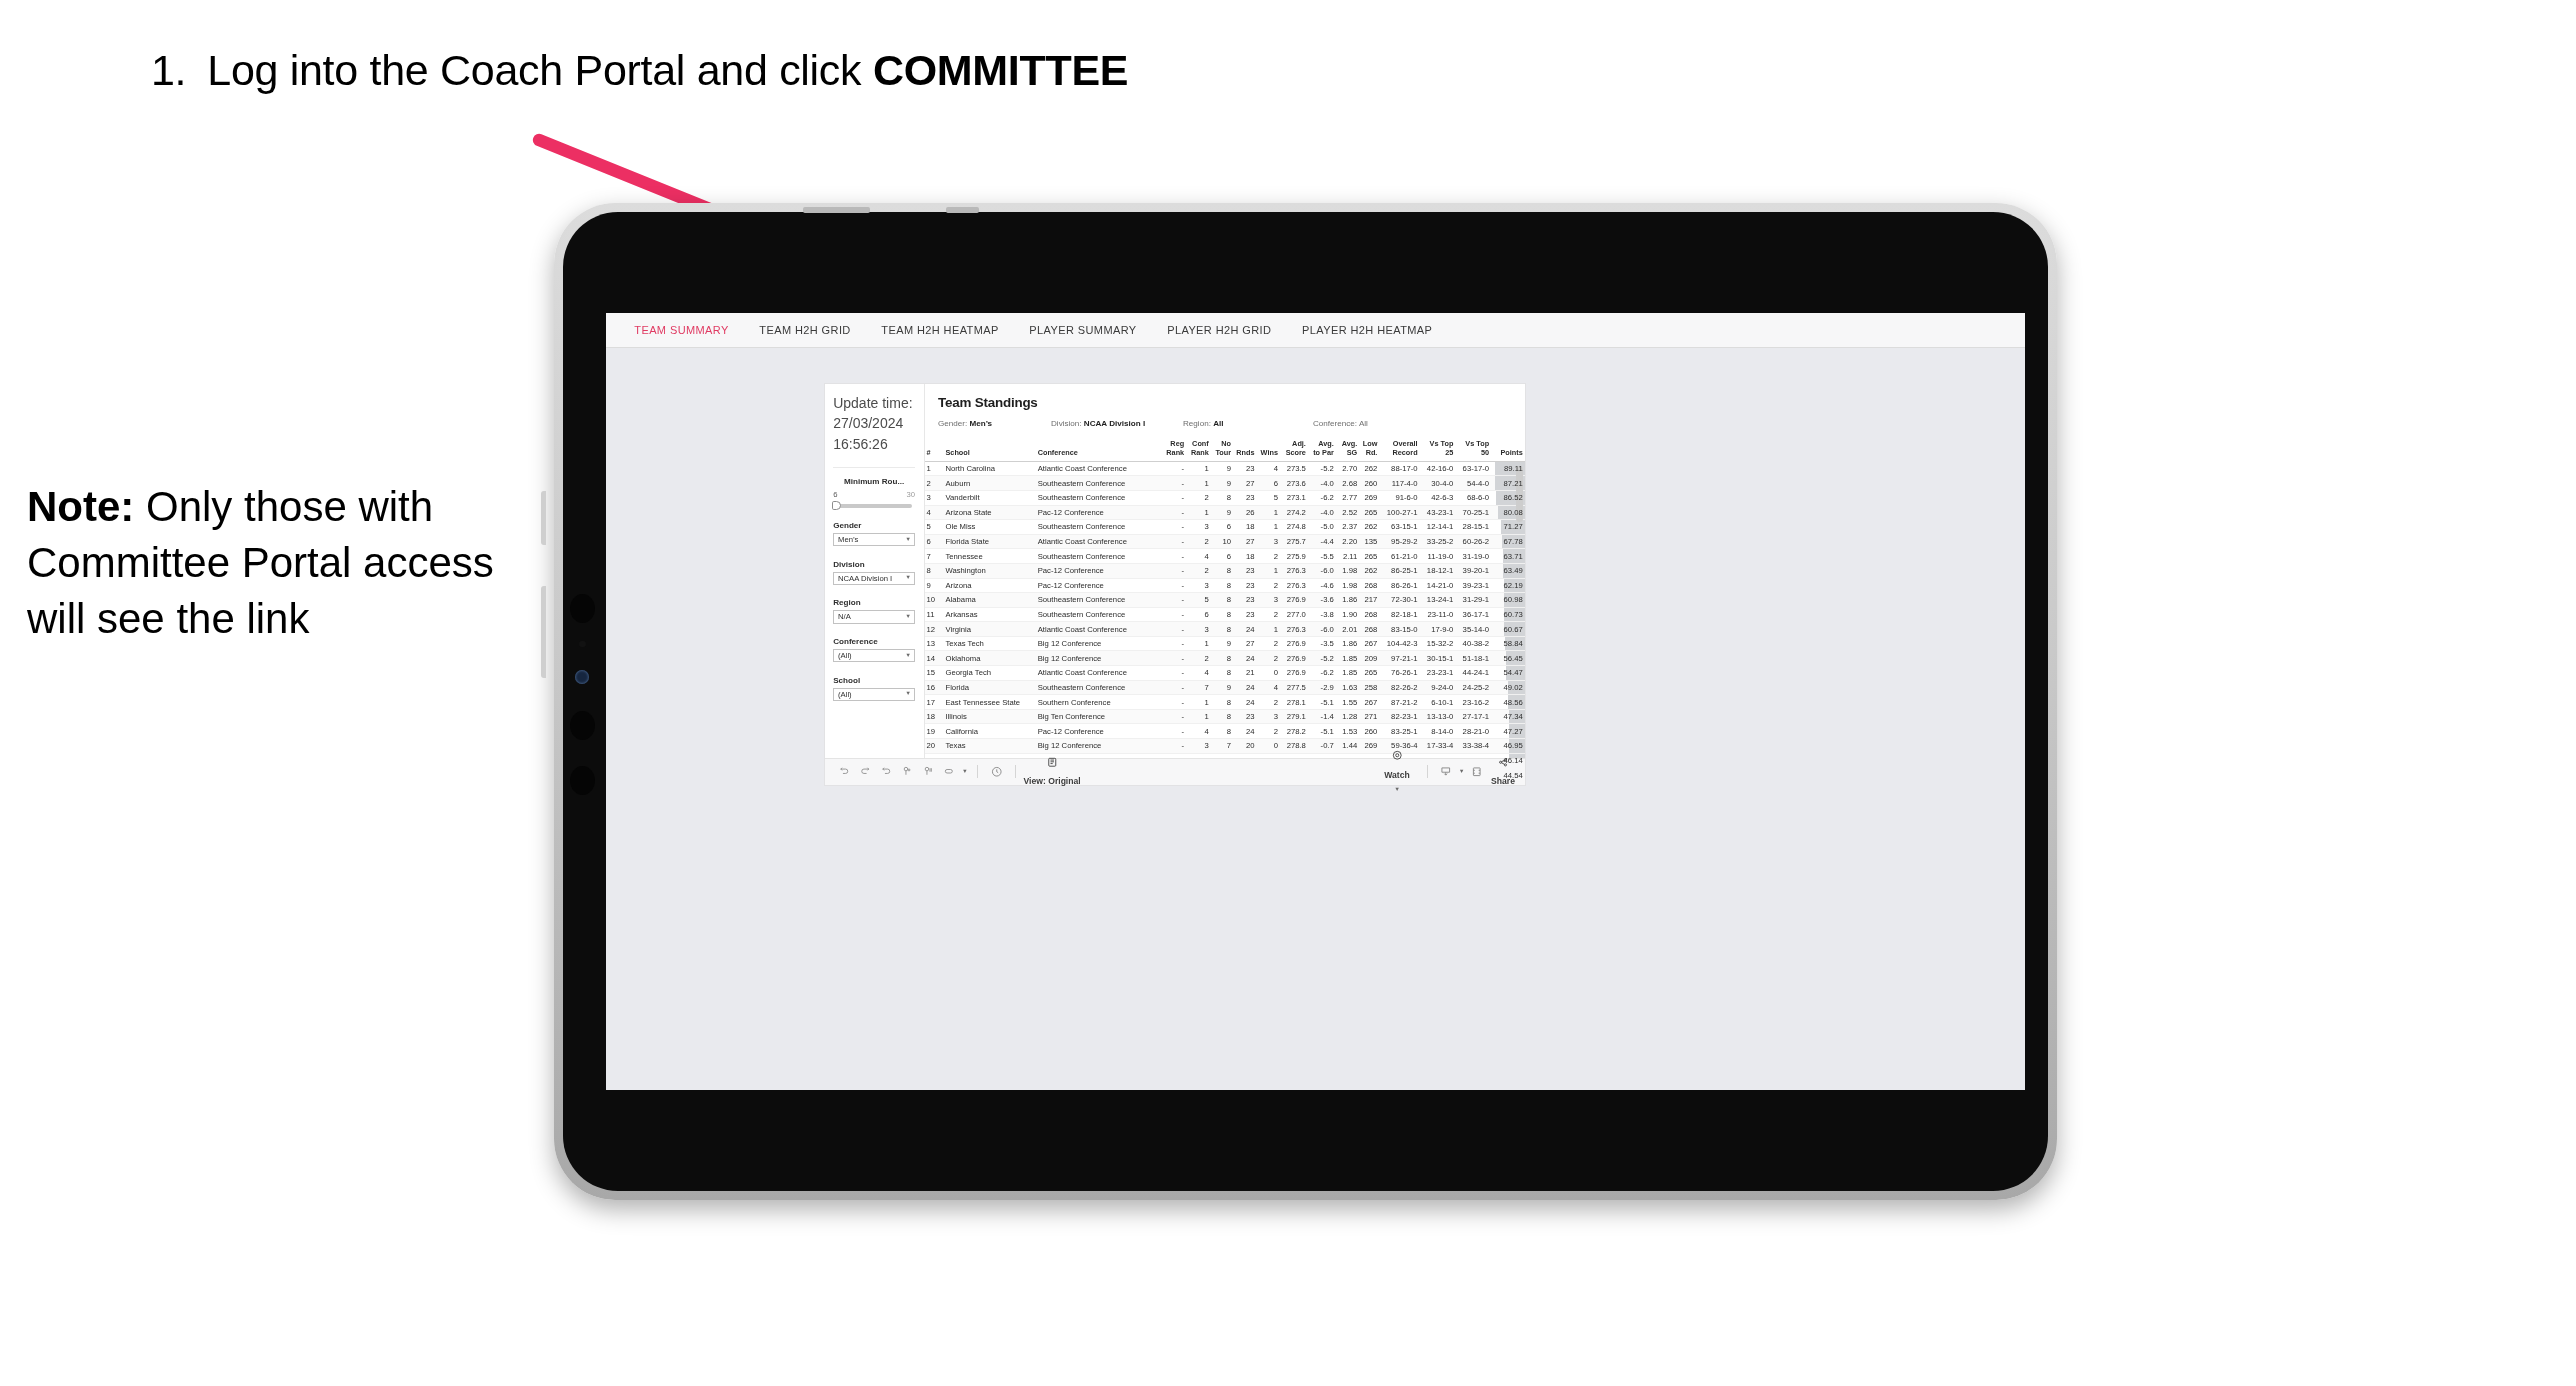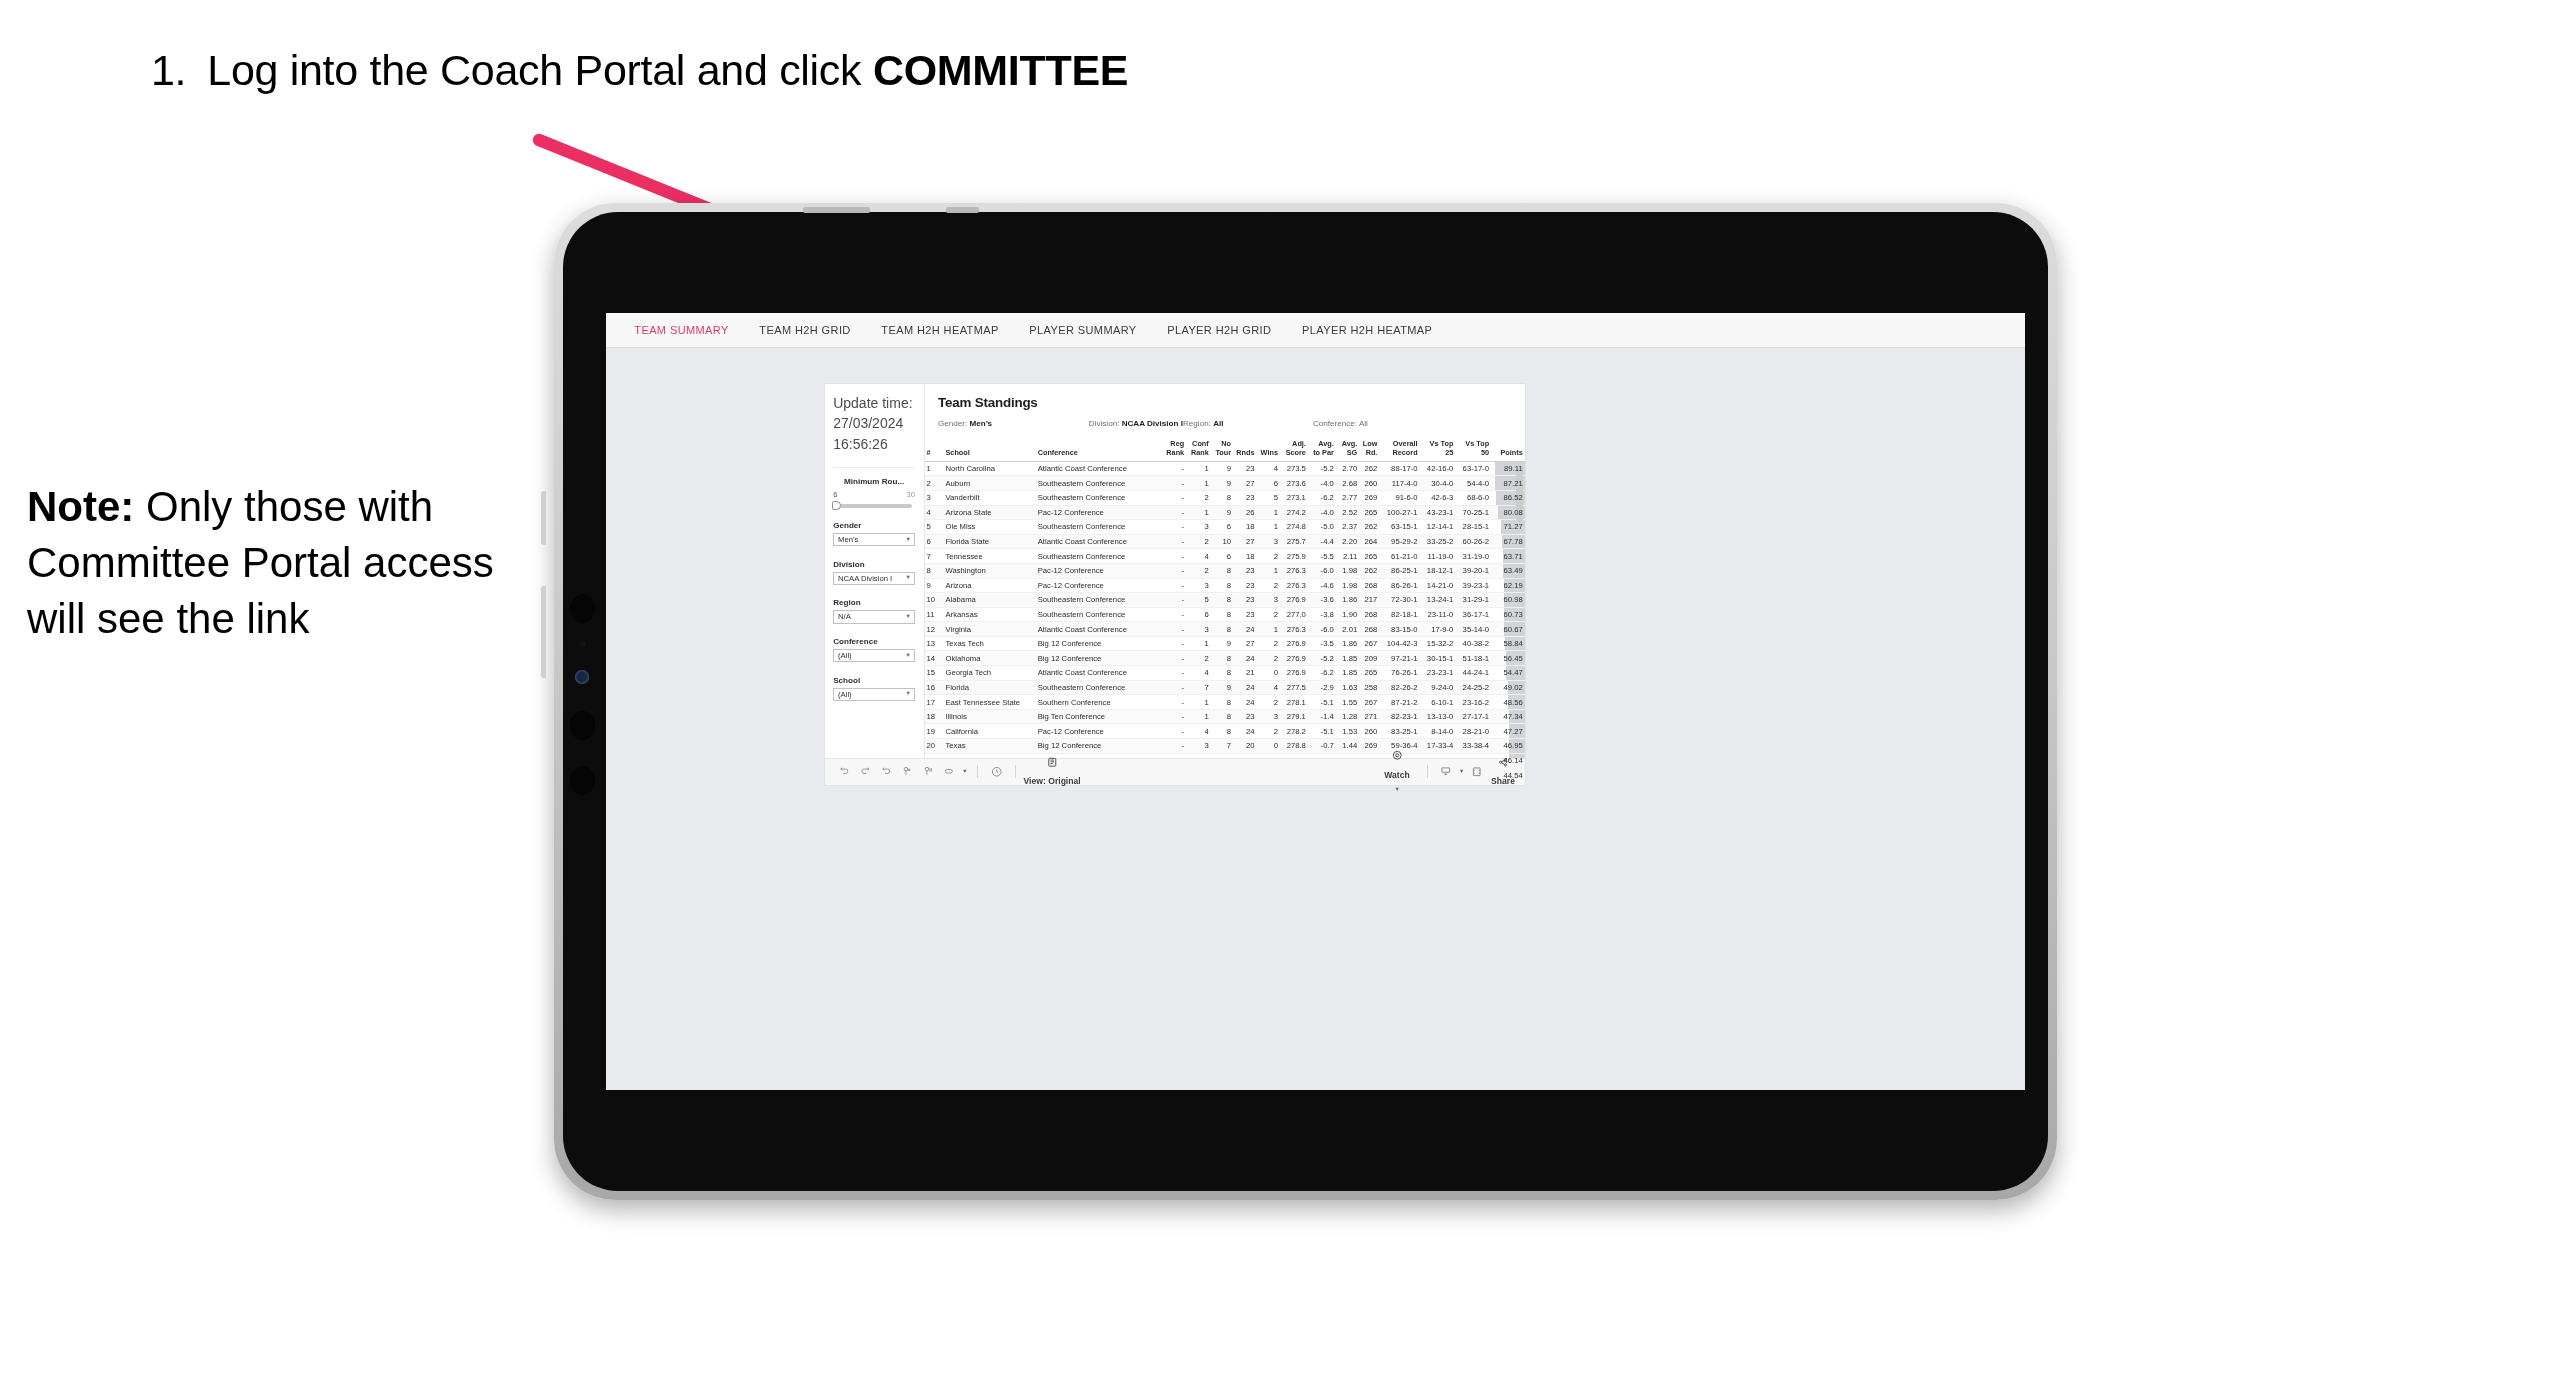--- a/index.html
+++ b/index.html
@@ -128,21 +128,21 @@
     padding:0 2.9px 0 3.8px; font-size:7.7px; color:#2f2f2f; cursor:pointer;
   }
   .caret { font-size:5.8px; color:#6b6b6b; line-height:1; }
 
   
   #table-pane { flex:1; padding:11.5px 0 0 0; position:relative; overflow:hidden; }
   #table-title { font-size:13.4px; font-weight:700; color:#1e1e1e; padding:0 0 0 13.4px; letter-spacing:-0.2px; }
   #table-meta { display:flex; padding:8.6px 0 9.6px 13.4px; font-size:8.1px; color:#6e6e6e; }
   #table-meta .meta { margin-right:0; }
   #table-meta .meta span.v { color:#1e1e1e; font-weight:700; }
-  #table-meta .m1 { width:113px; } #table-meta .m2 { width:132px;text-align:right; } #table-meta .m3 { width:130px; }
+  #table-meta .m1 { width:113px; } #table-meta .m2 { width:132px; } #table-meta .m3 { width:130px; }
 
   table.standings { width:100%; border-collapse:collapse; font-size:7.7px; table-layout:fixed; }
   table.standings thead th {
     font-weight:700; color:#2b2b2b; font-size:7.3px; line-height:1.15;
     vertical-align:bottom; padding:2.9px 1.9px 3.8px; border-bottom:1px solid #cfcfcf;
     background:#fff; text-align:right; white-space:normal;
   }
   table.standings thead th.tl { text-align:left; }
   table.standings tbody td {
     padding:2.3px 1.9px; color:#2b2b2b; border-bottom:1px solid #f0f0f0;
@@ -443,21 +443,21 @@
                     <td class="tl">Florida State</td>
                     <td class="tl">Atlantic Coast Conference</td>
                     <td>-</td>
                     <td>2</td>
                     <td>10</td>
                     <td>27</td>
                     <td>3</td>
                     <td>275.7</td>
                     <td>-4.4</td>
                     <td>2.20</td>
-                    <td>264</td>
+                    <td>135</td>
                     <td>95-29-2</td>
                     <td>33-25-2</td>
                     <td>60-26-2</td>
                     <td class="pointscell"><span class="bar" style="width: 67.78%;"></span><span class="val">67.78</span></td>
                   </tr>
                   <tr>
                     <td class="tl">7</td>
                     <td class="tl">Tennessee</td>
                     <td class="tl">Southeastern Conference</td>
                     <td>-</td>

